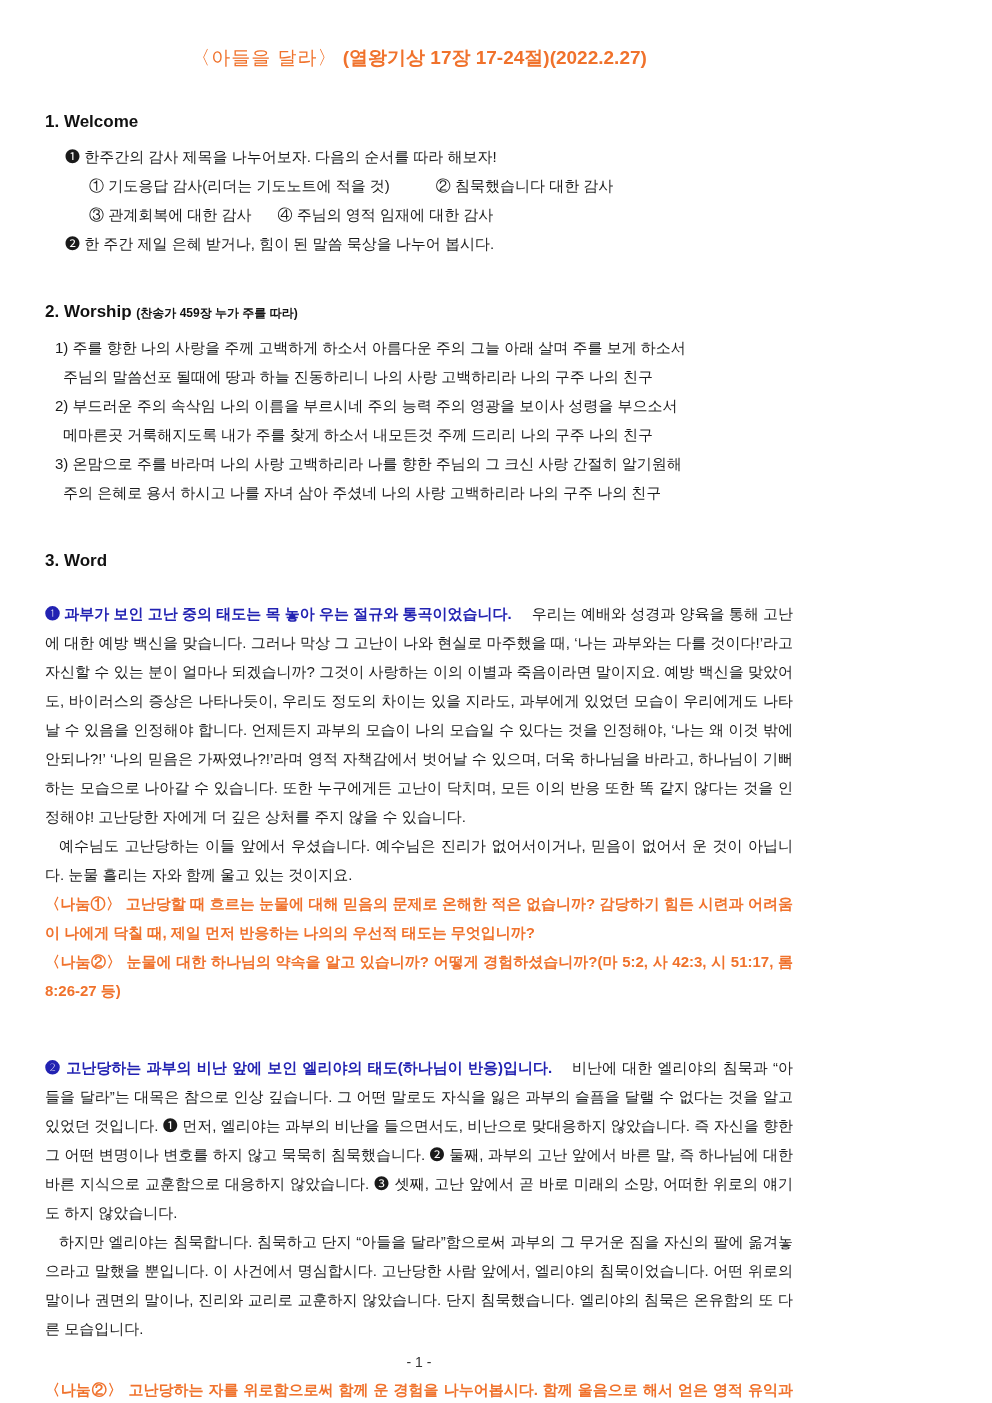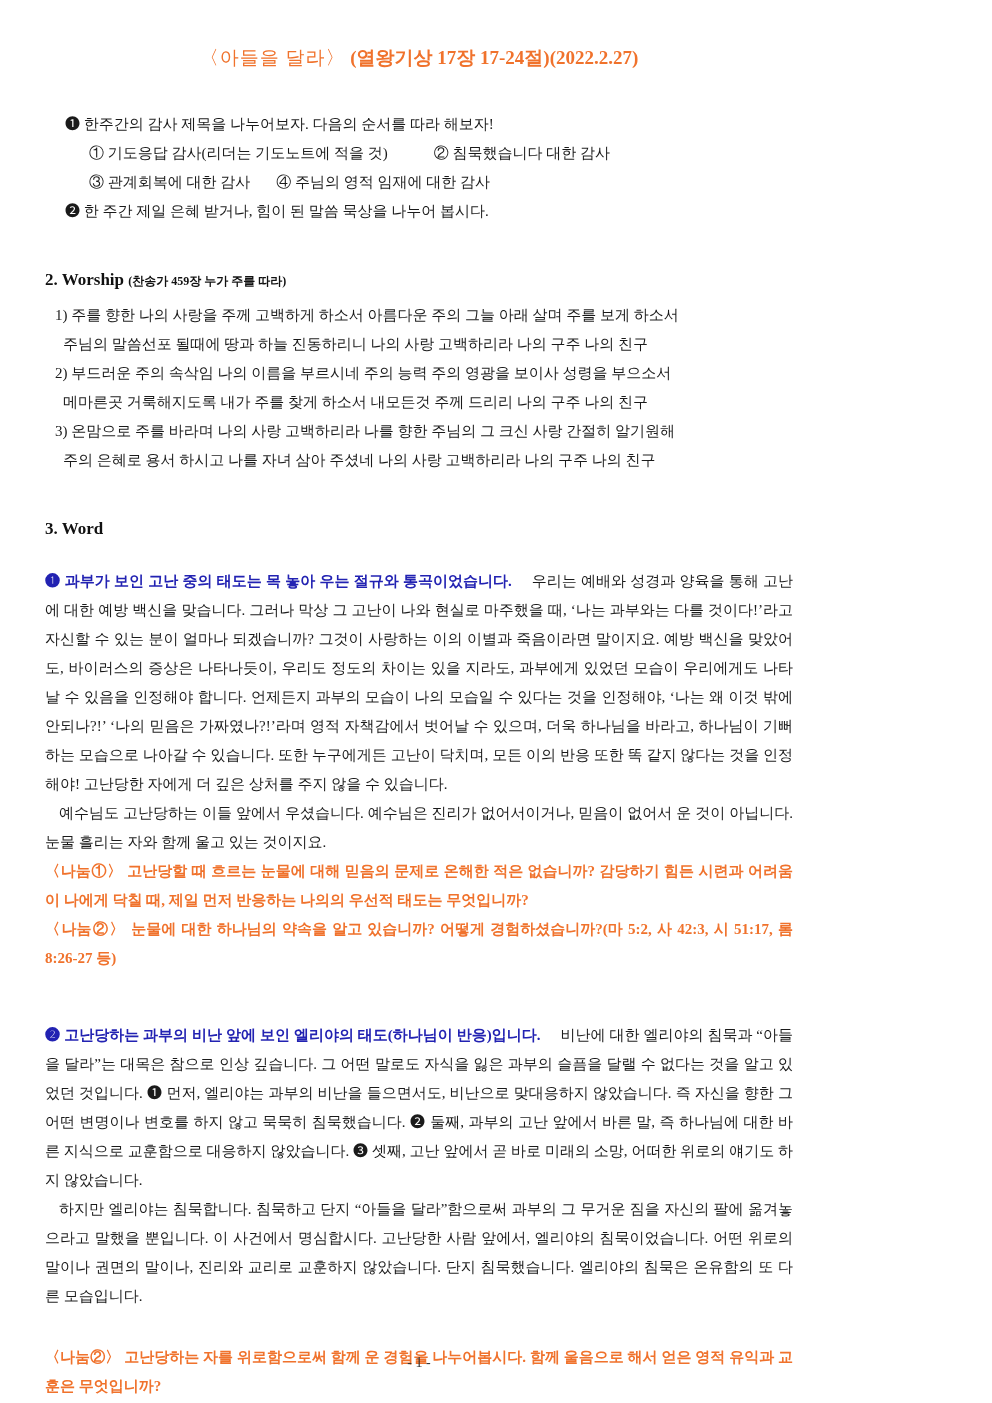--- a/index.html
+++ b/index.html
@@ -7,21 +7,21 @@
     padding: 0;
     background: #ffffff;
   }
   .page {
     position: relative;
     width: 838px;
     height: 1403px;
     box-sizing: border-box;
     background: #ffffff;
     padding: 40px 45px 30px 45px;
-    font-family: Liberation Serif, serif;
+    font-family: Liberation Sans, sans-serif;
     color: #1a1a1a;
     font-size: 15px;
     line-height: 29px;
     overflow: hidden;
   }
   .doc-title {
     text-align: center;
     font-size: 19px;
     line-height: 24px;
     margin: 6px 0 40px 0;
@@ -96,20 +96,21 @@
 <body>
 
 <div class="page">
 
   <div class="doc-title">
     <span class="t-main">〈아들을 달라〉</span>
     <span class="t-ref">(열왕기상 17장 17-24절)(2022.2.27)</span>
   </div>
 
   <div class="section">
+    <div class="sec-heading">1. Welcome</div>
     <p class="welcome-item">❶ 한주간의 감사 제목을 나누어보자. 다음의 순서를 따라 해보자!</p>
     <p class="welcome-sub">
       <span class="col-a">① 기도응답 감사(리더는 기도노트에 적을 것)</span><span>② 침묵했습니다 대한 감사</span>
     </p>
     <p class="welcome-sub">
       <span class="col-b">③ 관계회복에 대한 감사</span><span>④ 주님의 영적 임재에 대한 감사</span>
     </p>
     <p class="welcome-item">❷ 한 주간 제일 은혜 받거나, 힘이 된 말씀 묵상을 나누어 봅시다.</p>
   </div>
 

